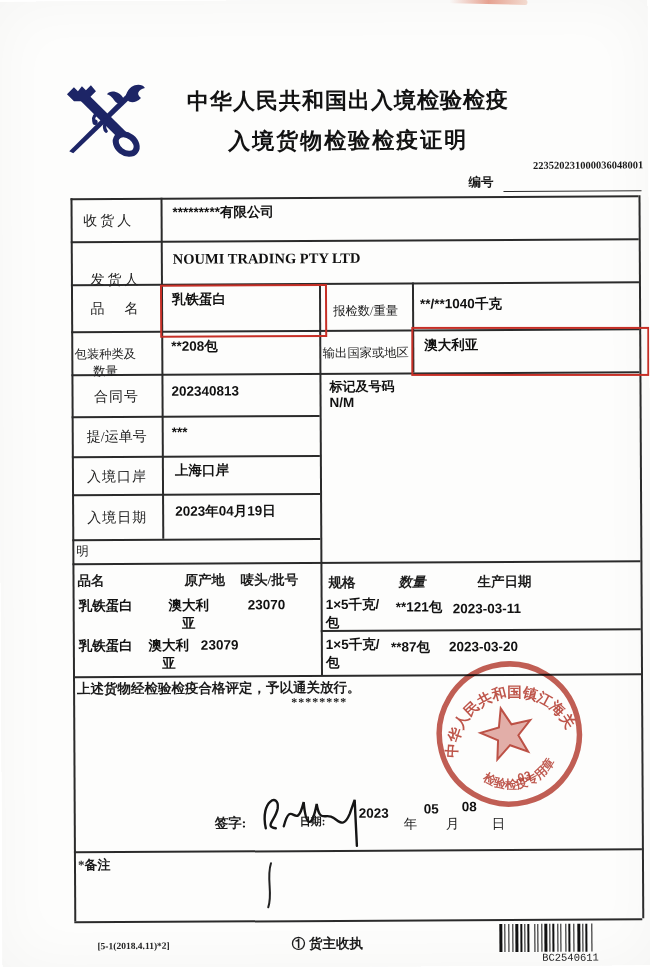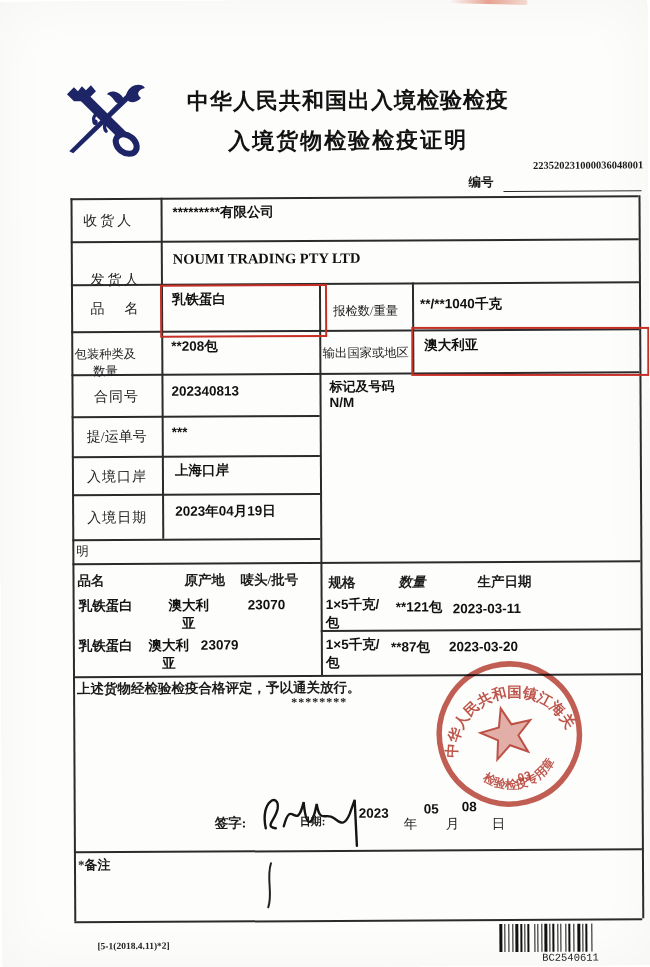--- a/index.html
+++ b/index.html
@@ -169,20 +169,21 @@
   <div class="abs" style="left:444px;top:816px;font-size:13.5px;">月</div>
   <div class="val" style="left:460px;top:800px;">08</div>
   <div class="abs" style="left:490px;top:816px;font-size:13.5px;">日</div>
 
   <div class="abs" style="left:76px;top:855px;font-size:13px;font-weight:600;">*备注</div>
   <svg class="abs" style="left:258px;top:860px;" width="20" height="50" viewBox="0 0 20 50">
     <path d="M11 3 C6 18, 13 33, 8 47" fill="none" stroke="#222" stroke-width="2" stroke-linecap="round"></path>
   </svg>
 
   <div class="footer-small" style="left:95px;top:940px;font-weight:600;">[5-1(2018.4.11)*2]</div>
+  <div class="abs" style="left:230px;top:935px;width:190px;text-align:center;font-size:13.5px;font-weight:700;font-family:'Liberation Sans',sans-serif;">① 货主收执</div>
   <div id="barcode">
       <div style="width: 3px; background: rgb(17, 17, 17); margin-right: 0.6px;"></div>
       <div style="width: 1px; background: transparent; margin-right: 0.6px;"></div>
       <div style="width: 1px; background: rgb(17, 17, 17); margin-right: 0.6px;"></div>
       <div style="width: 2px; background: transparent; margin-right: 0.6px;"></div>
       <div style="width: 1px; background: rgb(17, 17, 17); margin-right: 0.6px;"></div>
       <div style="width: 1px; background: transparent; margin-right: 0.6px;"></div>
       <div style="width: 1px; background: rgb(17, 17, 17); margin-right: 0.6px;"></div>
       <div style="width: 1px; background: transparent; margin-right: 0.6px;"></div>
       <div style="width: 3px; background: rgb(17, 17, 17); margin-right: 0.6px;"></div>

